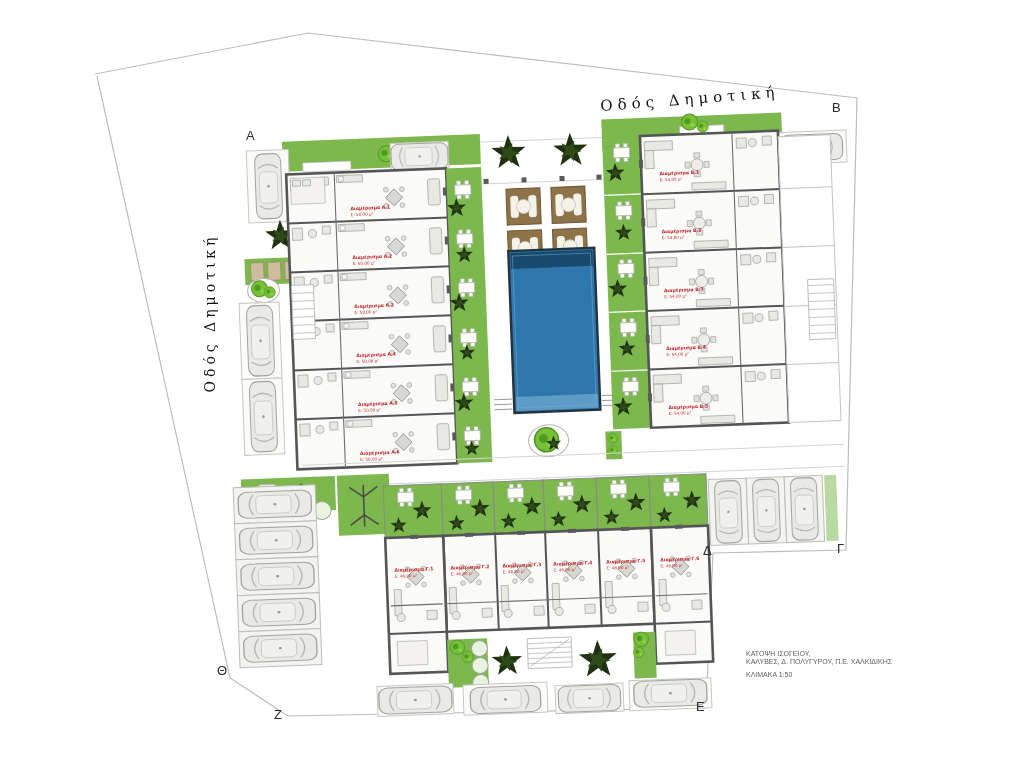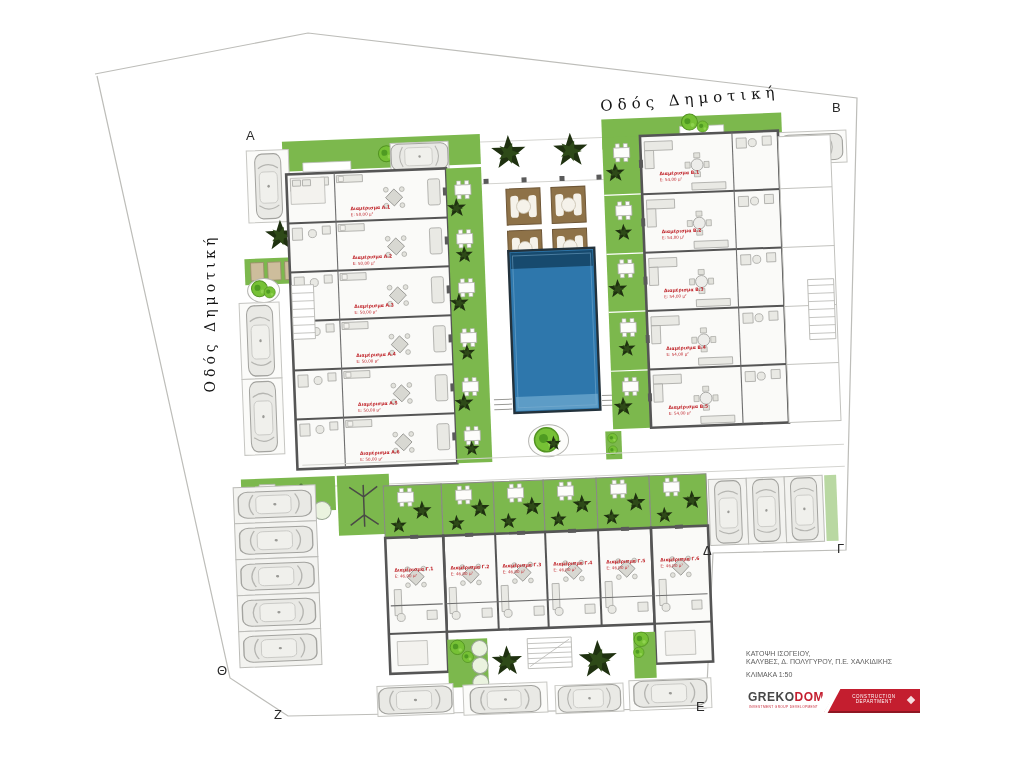--- a/index.html
+++ b/index.html
@@ -462,29 +462,14 @@
 <div class="marker" style="left:696px;top:699px;">Ε</div>
 <div class="marker" style="left:274px;top:707px;">Ζ</div>
 <div class="marker" style="left:217px;top:663px;">Θ</div>
 
 <div class="tb" style="left:746px;top:650px;">
   <div>ΚΑΤΟΨΗ ΙΣΟΓΕΙΟΥ,</div>
   <div>ΚΑΛΥΒΕΣ, Δ. ΠΟΛΥΓΥΡΟΥ, Π.Ε. ΧΑΛΚΙΔΙΚΗΣ</div>
 </div>
 <div class="tbscale" style="left:746px;top:671px;">ΚΛΙΜΑΚΑ 1:50</div>
 
-<div id="logo">
-  <div class="brand">
-    <span class="b1">GREKO</span><span class="b2">DOM</span>
-  </div>
-  <div class="tagline">INVESTMENT GROUP DEVELOPMENT</div>
-  <div class="banner">
-    <div class="bannertxt">
-      <div>CONSTRUCTION</div>
-      <div>DEPARTMENT</div>
-    </div>
-    <div class="emblem"></div>
-  </div>
-  <div class="stripe" style="left:74px;"></div>
-  <div class="stripe" style="left:84px;"></div>
+
 </div>
 
-</div>
-
 </body></html>

